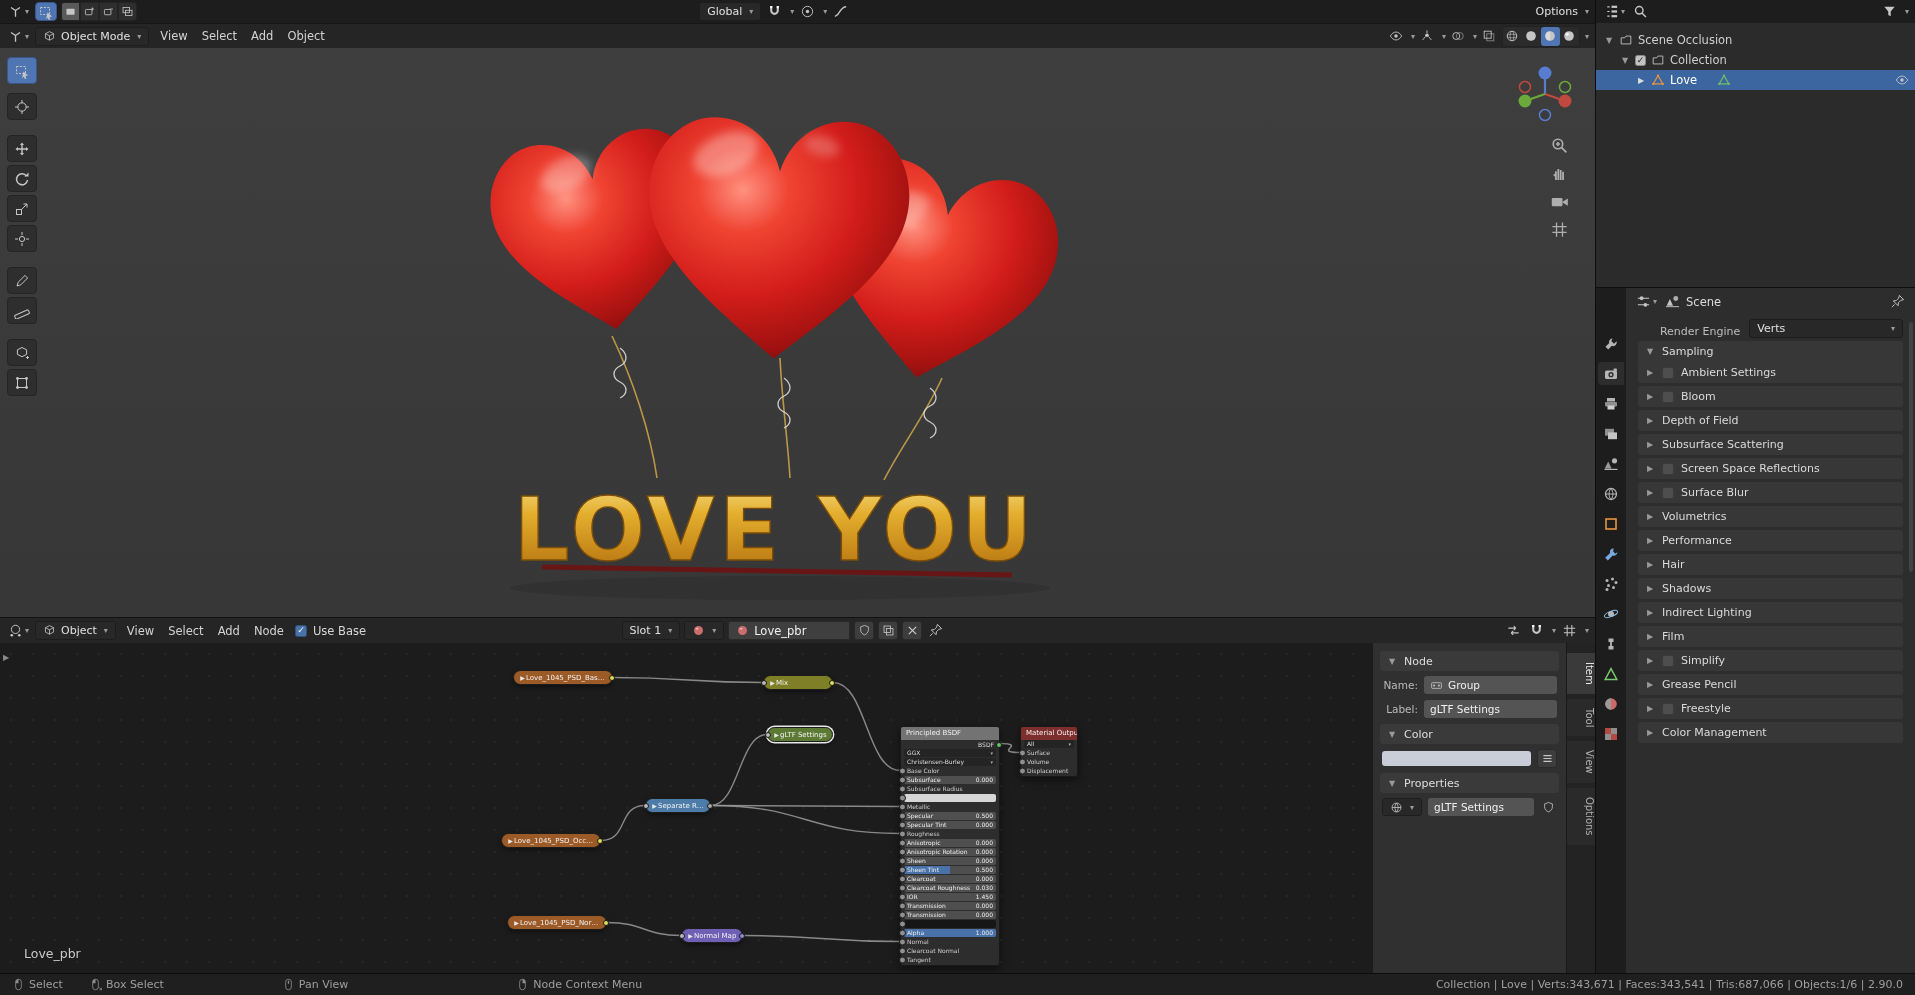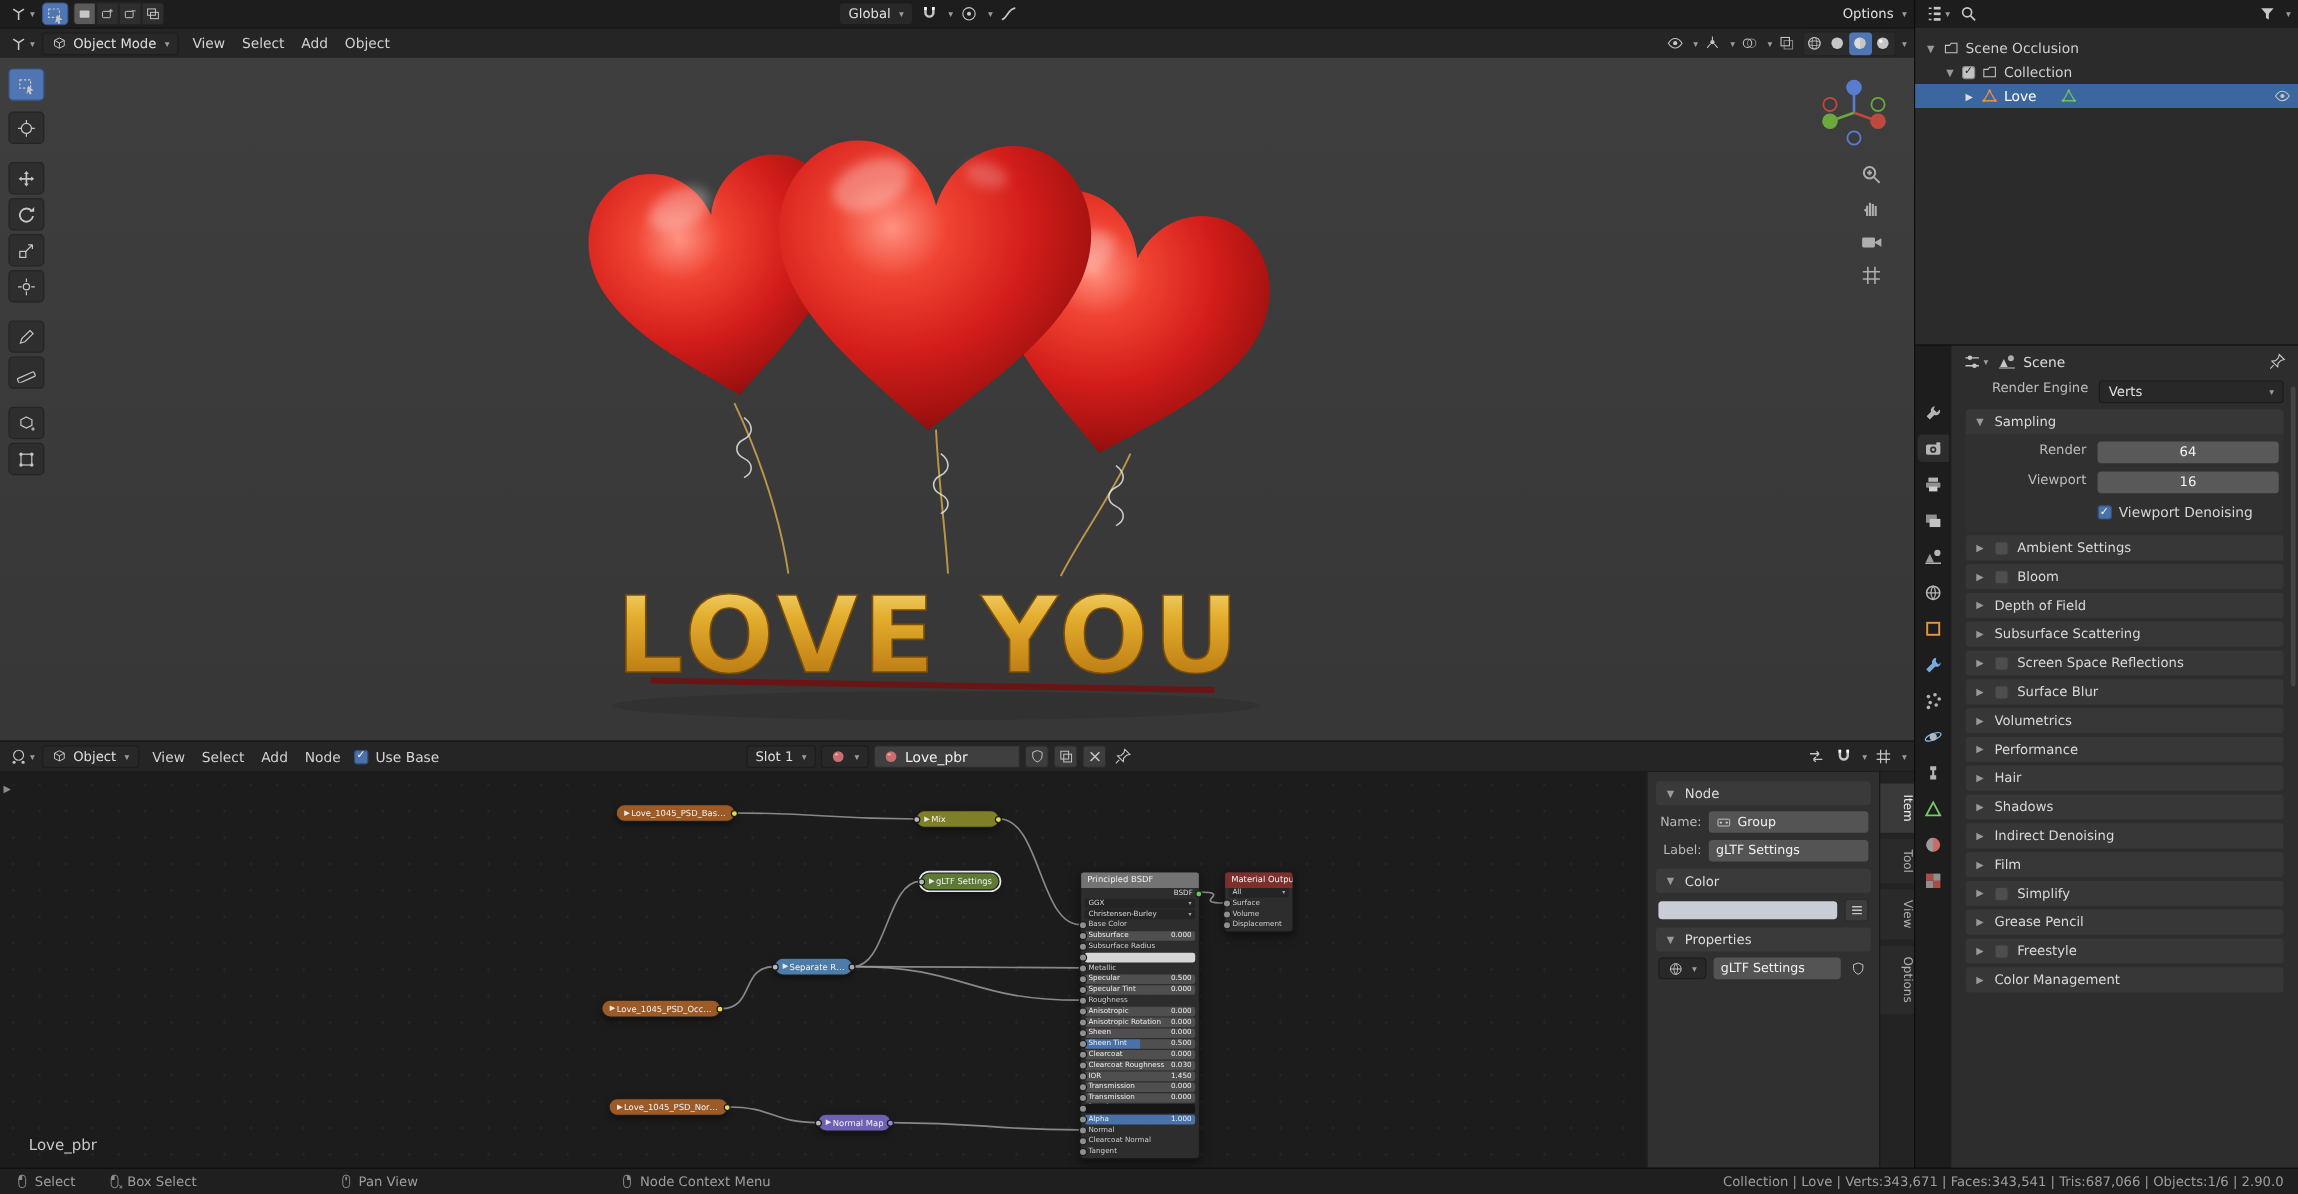--- a/index.html
+++ b/index.html
@@ -76,21 +76,21 @@
   
   .props{flex:1;display:flex;min-height:0}
   .props-tabs{width:30px;background:#1d1d1d;display:flex;flex-direction:column;align-items:center;
     padding-top:44px;gap:7px}
   .ptab{width:26px;height:23px;display:flex;align-items:center;justify-content:center;border-radius:4px 0 0 4px}
   .ptab .ic{width:16px;height:16px}
   .ptab.active{background:#2d2d2d}
   .props-main{flex:1;background:#2d2d2d;display:flex;flex-direction:column;min-width:0;position:relative}
   .props-crumb{height:27px;display:flex;align-items:center;gap:6px;padding:0 8px;font-size:11.5px;color:#dcdcdc}
   .props-body{flex:1;padding:2px 12px 0 12px;overflow:hidden}
-  .prow{display:flex;align-items:flex-start;height:21px;margin-bottom:3px}
+  .prow{display:flex;align-items:flex-end;height:21px;margin-bottom:3px}
   .prow label{width:42%;text-align:right;padding-right:9px;color:#bdbdbd;font-size:11px}
   .numfield{flex:1;height:18px;background:#595959;border-radius:3px;text-align:center;line-height:18px;
     color:#f2f2f2;font-size:11px}
   .phead{height:21px;background:#373737;border-radius:3px;display:flex;align-items:center;gap:7px;
     padding:0 7px;margin-bottom:3px;color:#dadada;font-size:11px}
   .phead.open{border-radius:3px 3px 0 0;margin-bottom:0}
   .pbody{background:#303030;border-radius:0 0 3px 3px;padding:6px 4px 7px 0;margin-bottom:3px}
   .scrollthumb{position:absolute;right:2px;top:34px;width:4px;height:250px;background:#555;border-radius:2px;opacity:0.55}
 
   
@@ -1106,37 +1106,20 @@
               <div class="dd wide">
                   <span>Verts</span>
                   <span class="caret">▾</span>
                 </div>
             </div>
             <div>
               <div class="phead open">
                   <span class="disc">▼</span>
                   <span>Sampling</span>
                 </div>
-              <div class="pbody">
-                <div class="prow" style="margin-bottom:4px">
-                  <label>Render</label>
-                  <div class="numfield">64</div>
-                </div>
-                <div class="prow" style="margin-bottom:6px">
-                  <label>Viewport</label>
-                  <div class="numfield">16</div>
-                </div>
-                <div class="prow" style="height:16px;margin-bottom:0">
-                  <label></label>
-                  <span class="cbrow" style="flex:1">
-                      <span class="cb checked"></span>
-                      <span>Viewport Denoising</span>
-                    </span>
-                </div>
-              </div>
             </div>
             <div id="props-sections">
                 <div class="phead">
                   <span class="disc">▶</span>
                   <span class="cb"></span>
                   <span class="plabel">Ambient Settings</span>
                 </div>
                 <div class="phead">
                   <span class="disc">▶</span>
                   <span class="cb"></span>
@@ -1171,21 +1154,21 @@
                 <div class="phead">
                   <span class="disc">▶</span>
                   <span class="plabel">Hair</span>
                 </div>
                 <div class="phead">
                   <span class="disc">▶</span>
                   <span class="plabel">Shadows</span>
                 </div>
                 <div class="phead">
                   <span class="disc">▶</span>
-                  <span class="plabel">Indirect Denoising</span>
+                  <span class="plabel">Indirect Lighting</span>
                 </div>
                 <div class="phead">
                   <span class="disc">▶</span>
                   <span class="plabel">Film</span>
                 </div>
                 <div class="phead">
                   <span class="disc">▶</span>
                   <span class="cb"></span>
                   <span class="plabel">Simplify</span>
                 </div>

